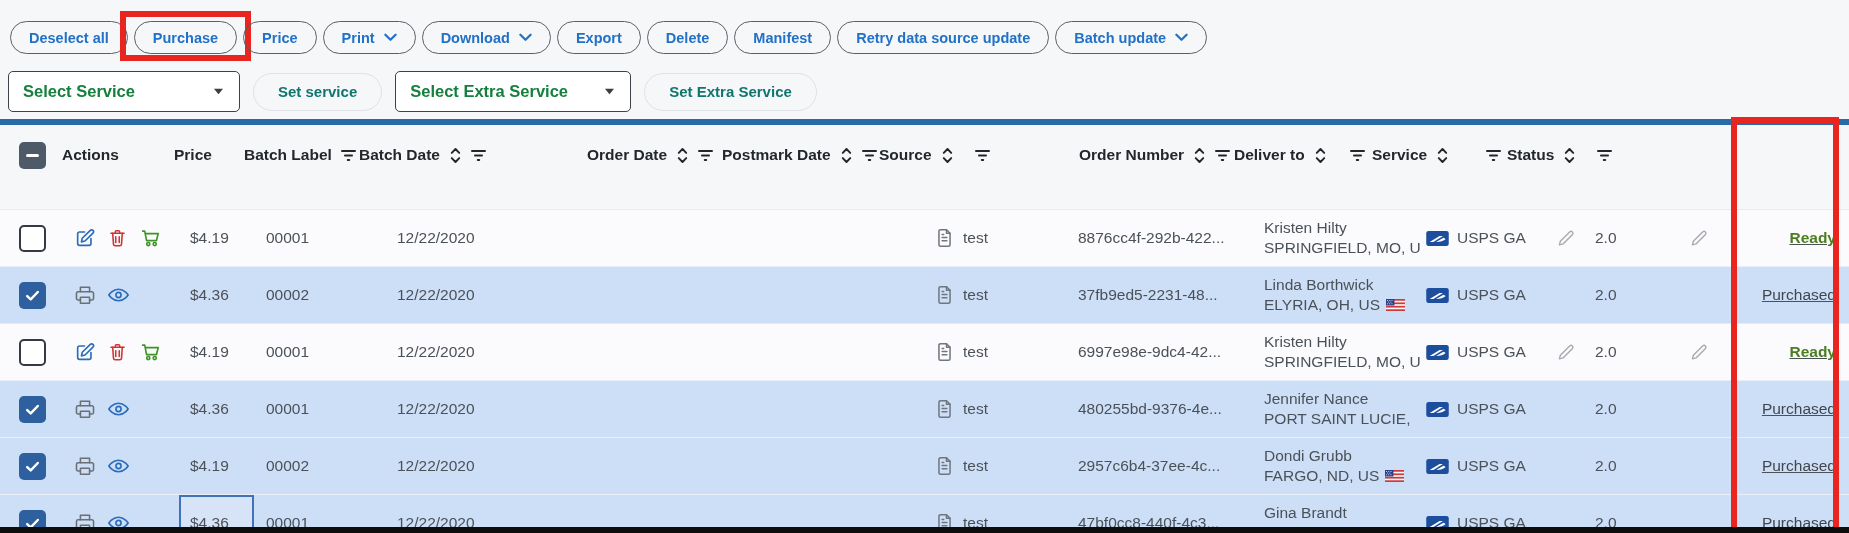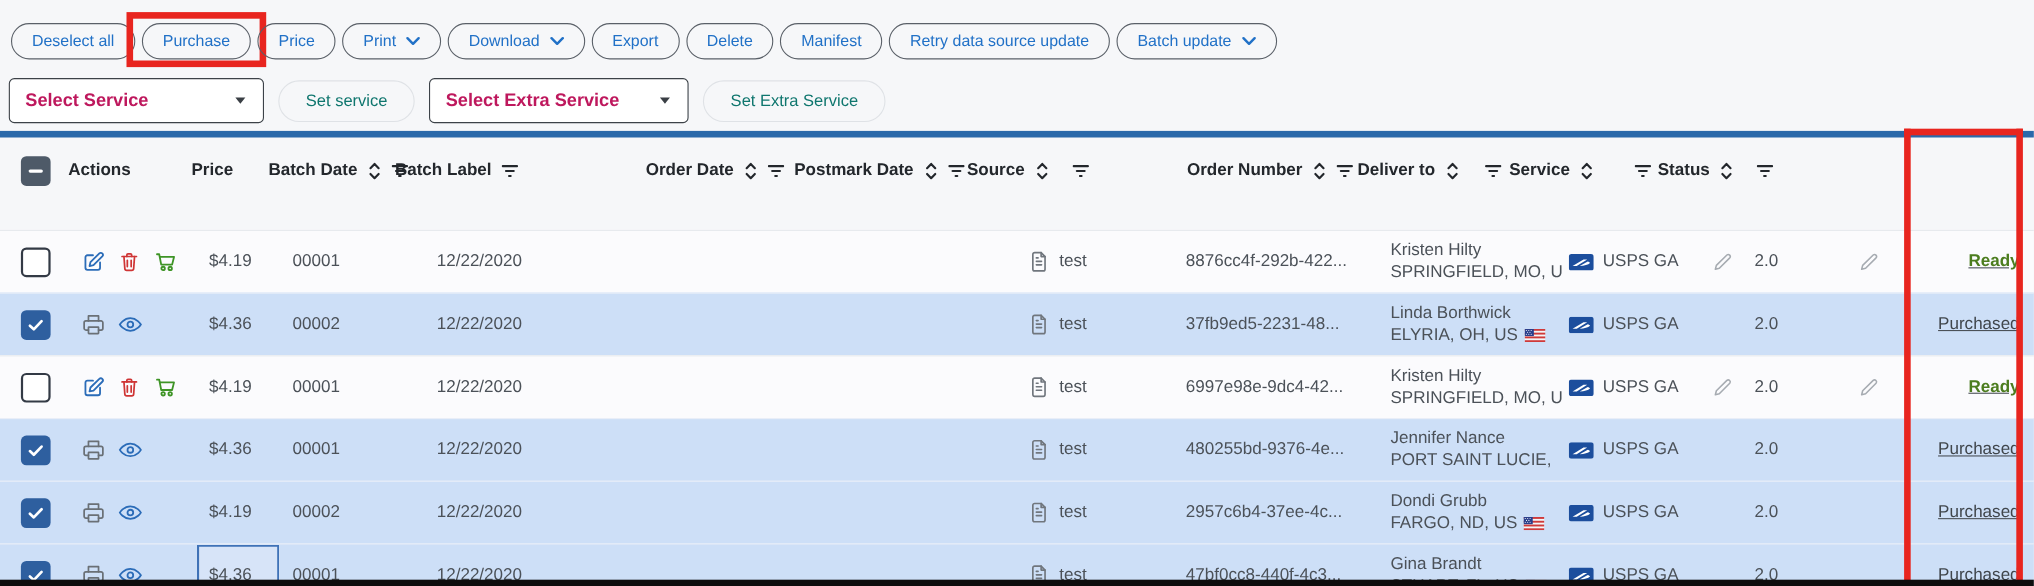--- a/index.html
+++ b/index.html
@@ -11,35 +11,35 @@
     -webkit-font-smoothing:antialiased;
   }
   .icon { display:inline-flex; align-items:center; justify-content:center; line-height:0; flex:0 0 auto; }
 
   
   .toolbar { position:absolute; top:21px; left:10px; display:flex; gap:6px; align-items:center; z-index:3; }
   .pill {
     display:inline-flex; align-items:center; justify-content:center; gap:9px;
     height:33px; padding:0 18px; border:1.6px solid var(--button-border,#5a6068);
     border-radius:17px; background:transparent; color:var(--accent-blue,#2171c7);
-    font-size:14.5px; font-weight:400; font-family:inherit; cursor:pointer; position:relative; white-space:nowrap;
+    font-size:14.5px; font-weight:700; font-family:inherit; cursor:pointer; position:relative; white-space:nowrap;
   }
   .pill .icon { color:var(--accent-blue,#2171c7); }
   .pill.highlighted::after {
     content:""; position:absolute; inset:-11px -15px -8px -15px;
     border:6px solid var(--annotation-red,#e8251f); pointer-events:none;
   }
 
   
   .service-bar { position:absolute; top:71px; left:8px; display:flex; gap:13px; align-items:center; z-index:2; }
   .select-box {
     display:flex; align-items:center; justify-content:space-between;
     width:232px; height:41px; padding:0 15px 0 14px;
     border:1.6px solid #3c4248; border-radius:5px; background:#fff;
-    font-size:16.5px; font-weight:600; color:#be185d; cursor:pointer;
+    font-size:16.5px; font-weight:600; color:#15803d; cursor:pointer;
   }
   .select-box.extra { width:236px; }
   .pill.disabled { color:#0f766e; border-color:#dfe2e6; height:38px; border-radius:19px; font-size:15px; padding:0 24px; cursor:default; }
 
   
   .blue-rule { position:absolute; top:119px; left:0; width:100%; height:6px; background:var(--rule-blue,#2a69aa); }
   .grid {
     display:grid; align-items:stretch;
     grid-template-columns:48px 112px 70px 115px 228px 135px 157px 200px 155px 138px 137px 240px minmax(0,1fr);
   }
@@ -187,38 +187,38 @@
       <div class="hcheckbox">
         <div class="minus"></div>
       </div>
     </div>
     <div class="hcell col-actions">
       <span>Actions</span>
     </div>
     <div class="hcell col-price">
       <span>Price</span>
     </div>
+    <div class="hcell col-batch_label">
+      <span>Batch Label</span>
+      <span class="icon icon-filter">
+        <svg width="15" height="13" viewBox="0 0 16 14" fill="none" stroke="currentColor" stroke-width="2.1" stroke-linecap="round">
+          <path d="M1 2.2h14"></path>
+          <path d="M4.2 7h7.6"></path>
+          <path d="M7.2 11.8h1.6"></path>
+        </svg>
+      </span>
+    </div>
     <div class="hcell col-batch_date">
       <span>Batch Date</span>
       <span class="icon icon-sort">
         <svg width="13" height="17" viewBox="0 0 14 18" fill="none" stroke="currentColor" stroke-width="2.1" stroke-linecap="round" stroke-linejoin="round">
           <path d="M3 6.2 7 2l4 4.2"></path>
           <path d="M3 11.8 7 16l4-4.2"></path>
         </svg>
       </span>
-      <span class="icon icon-filter">
-        <svg width="15" height="13" viewBox="0 0 16 14" fill="none" stroke="currentColor" stroke-width="2.1" stroke-linecap="round">
-          <path d="M1 2.2h14"></path>
-          <path d="M4.2 7h7.6"></path>
-          <path d="M7.2 11.8h1.6"></path>
-        </svg>
-      </span>
-    </div>
-    <div class="hcell col-batch_label">
-      <span>Batch Label</span>
       <span class="icon icon-filter">
         <svg width="15" height="13" viewBox="0 0 16 14" fill="none" stroke="currentColor" stroke-width="2.1" stroke-linecap="round">
           <path d="M1 2.2h14"></path>
           <path d="M4.2 7h7.6"></path>
           <path d="M7.2 11.8h1.6"></path>
         </svg>
       </span>
     </div>
     <div class="hcell col-order_date">
       <span>Order Date</span>

